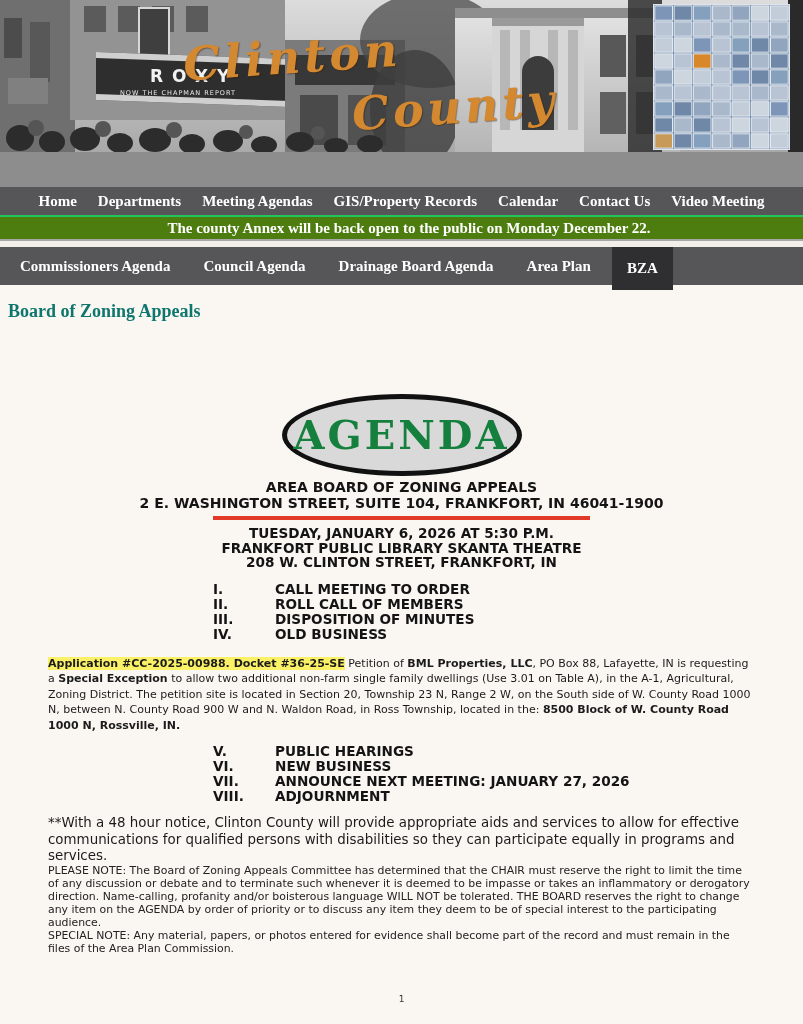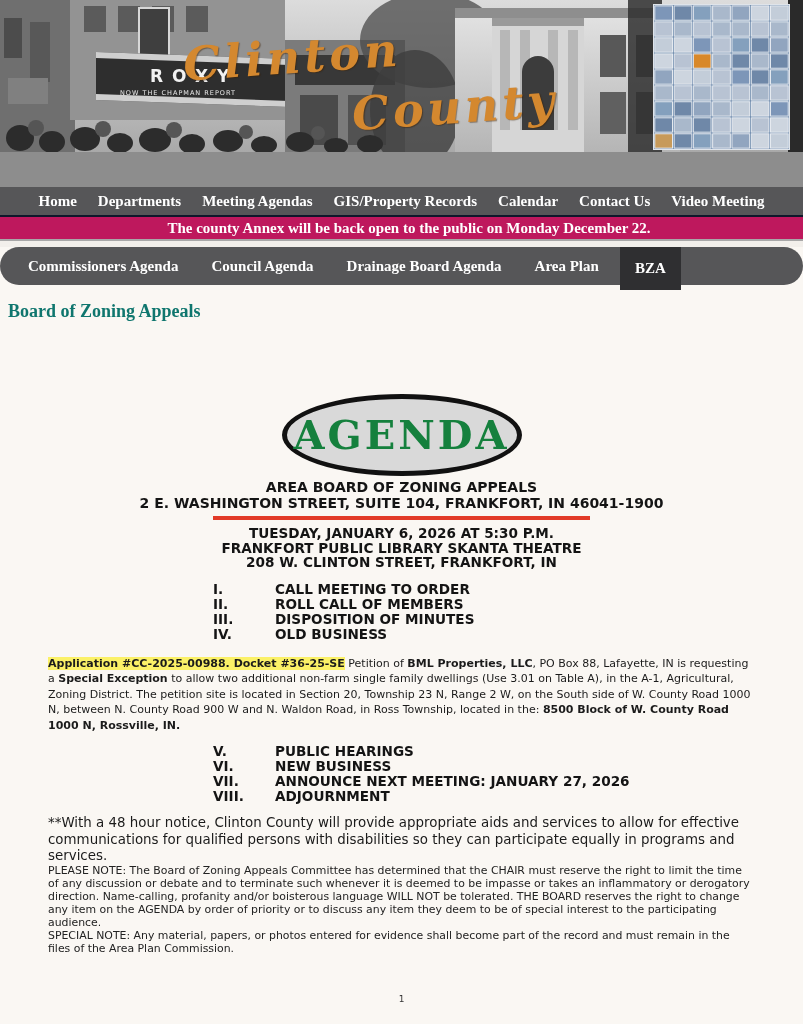--- a/index.html
+++ b/index.html
@@ -17,35 +17,35 @@
     position:absolute; left:0; top:0; width:803px; height:152px; pointer-events:none;
     font-family:"DejaVu Serif", serif; font-style:italic; font-weight:bold;
     color:#d4882f; text-shadow:1px 1px 1px rgba(60,30,0,.45);
   }
   .logo-line1 { position:absolute; left:183px; top:30px; font-size:46px; transform:rotate(-4deg); letter-spacing:4px; }
   .logo-line2 { position:absolute; left:352px; top:80px; font-size:46px; transform:rotate(-4deg); letter-spacing:4px; }
   .county-map { position:absolute; right:13px; top:4px; width:137px; height:146px; border:1px solid #dfe4ea; background:#5d7ca0; }
 
   
   .mainnav {
-    height:30px; background:#565658; border-bottom:2px solid #0f172a;
+    height:30px; background:#565658; border-bottom:2px solid #22c55e;
     display:flex; justify-content:center; align-items:center; gap:21px;
     font-family:"Liberation Serif", serif; font-weight:bold; font-size:15px;
   }
   .nav-item { color:#fff; text-decoration:none; cursor:pointer; white-space:nowrap; }
   .banner {
-    height:24px; background:#be185d; border-bottom:2px solid #a8a8a8;
+    height:24px; background:#4d7c0f; border-bottom:2px solid #a8a8a8;
     display:flex; justify-content:center; align-items:center;
     color:#fff; font-family:"Liberation Serif", serif; font-weight:bold; font-size:15px;padding-left:15px;
   }
   .navgap { height:6px; background:#f2efeb; }
   .tabsbar {
     height:38px; background:#565658; display:flex; align-items:stretch;
-    padding-left:16px; font-family:"Liberation Serif", serif; font-weight:bold; font-size:15px;
-    position:relative; z-index:2;border-radius:19px;
+    padding-left:8px; font-family:"Liberation Serif", serif; font-weight:bold; font-size:15px;
+    position:relative; z-index:2;
   }
   .tab {
     color:#fff; display:flex; align-items:center; padding:0 12px; margin-right:9px;
     cursor:pointer; white-space:nowrap; text-decoration:none;
   }
   .tab.active { background:#2f2f31; height:43px; padding:0 15px; }
 
   
   .page-title {
     margin:16px 0 0 8px; font-family:"Liberation Serif", serif;

